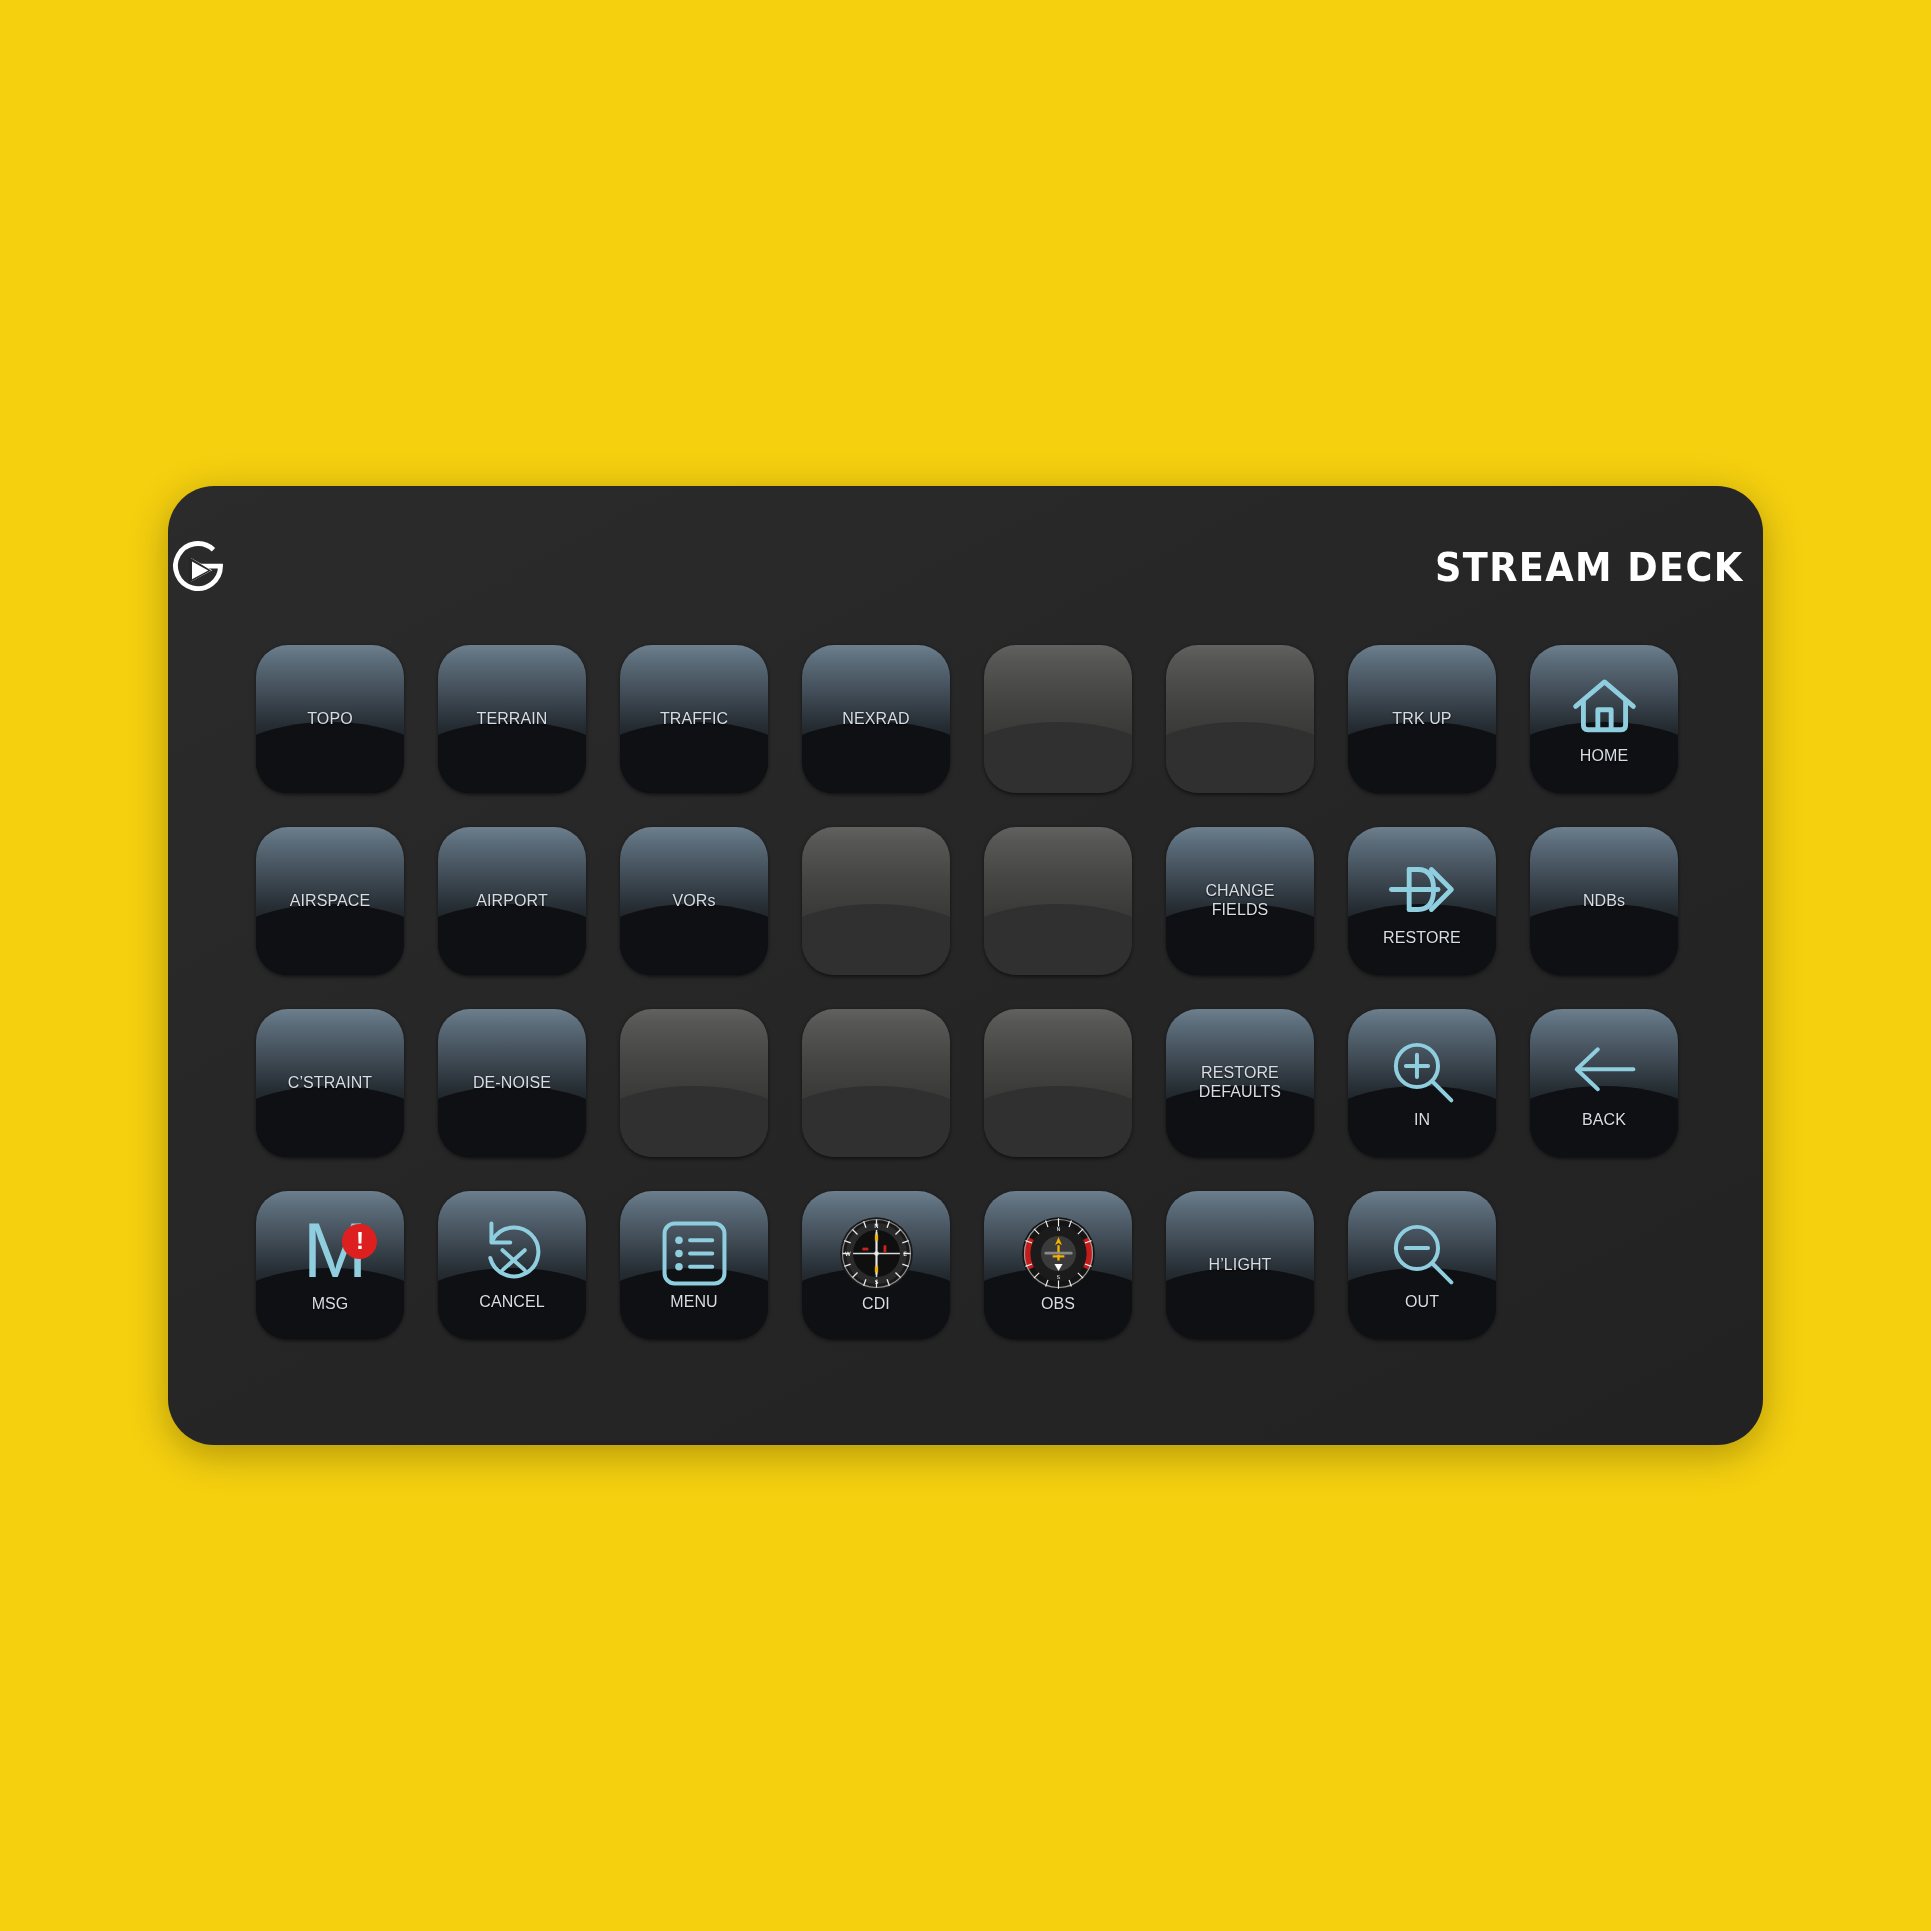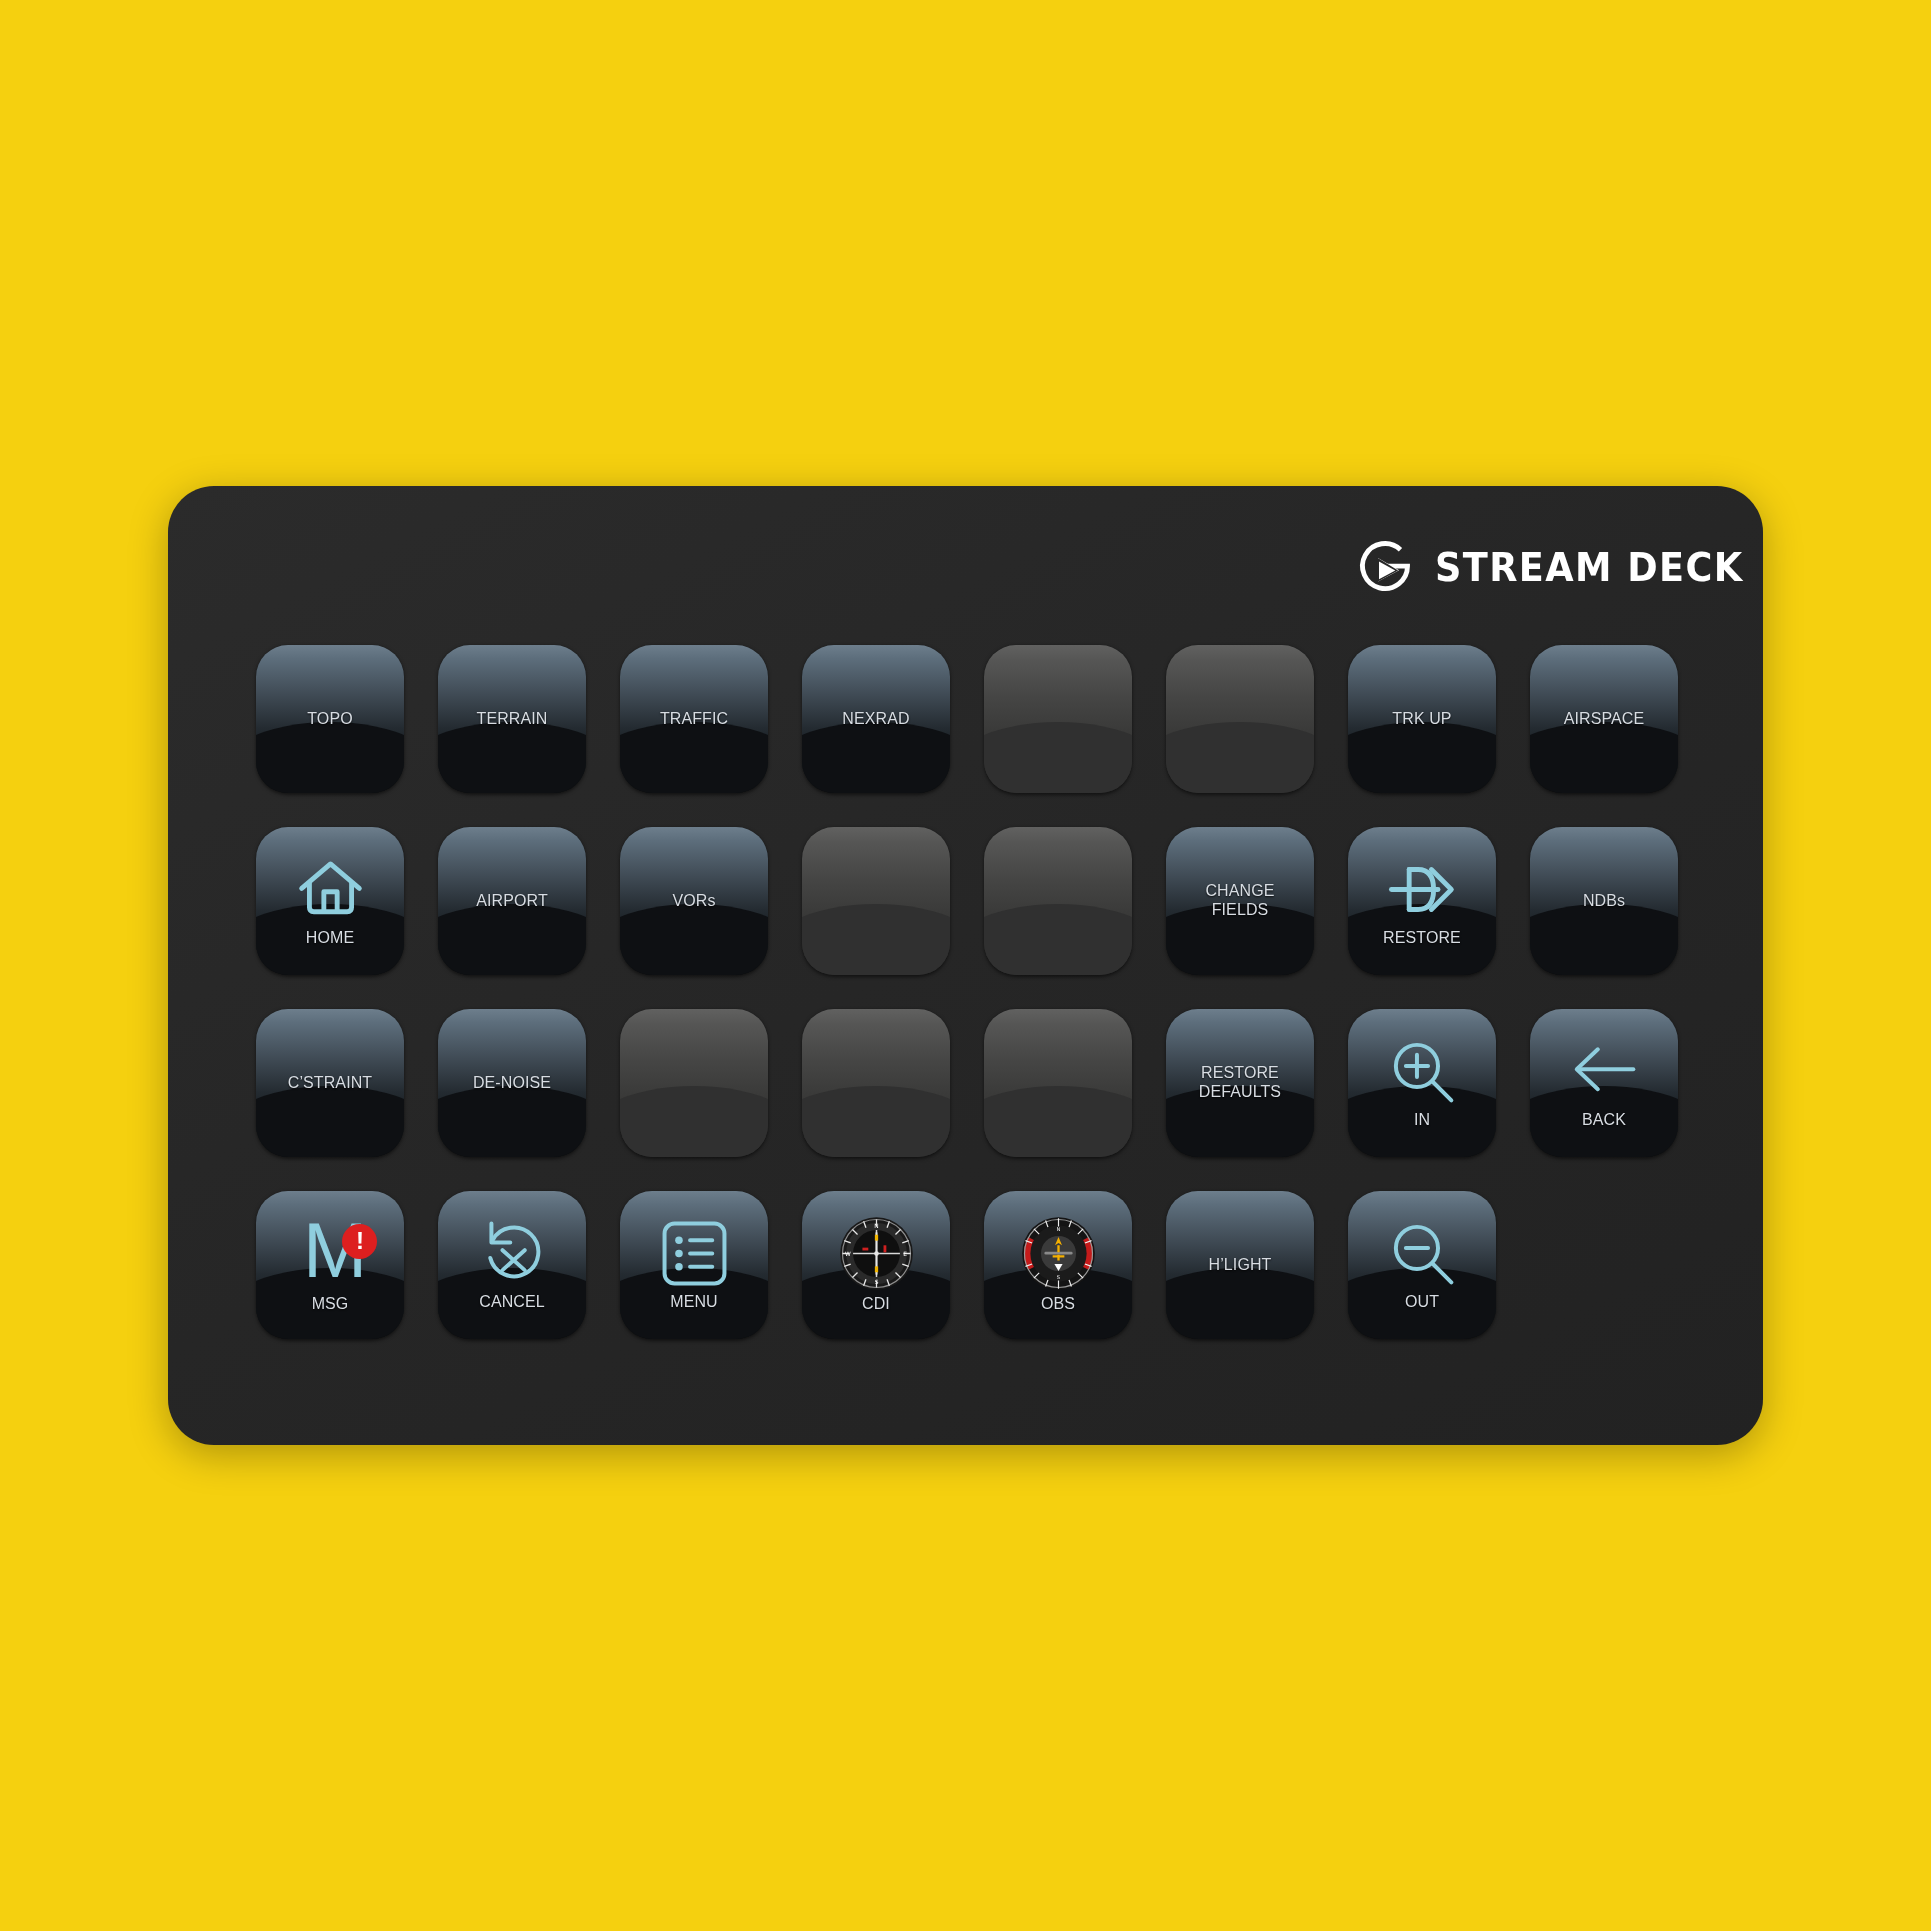--- a/index.html
+++ b/index.html
@@ -20,21 +20,21 @@
     background:#272727;
     border-radius:46px;
     box-shadow:0 9.7px 39px rgba(0,0,0,.28);
     background-image:linear-gradient(152deg,#2b2b2b 0%,#262626 48%,#222222 100%);
   }
 
   
   .brand {
     position:absolute; top:48px; left:0; right:0;
     height:66px;
-    display:flex; align-items:center; justify-content:flex-end; gap:19.3px;
+    display:flex; align-items:center; justify-content:space-between; gap:19.3px;
   }
   .brand-logo { width:60px; height:60px; display:block; }
   .brand-text {
     color:#ffffff;
     font-size:39px;
     font-weight:bold;
     letter-spacing:1.5px;
     font-family:"DejaVu Sans", sans-serif;
     transform:scaleX(.94);
     transform-origin:left center;
@@ -189,36 +189,36 @@
       </div>
     <div class="key empty">
         <div class="key-inner"></div>
       </div>
     <div class="key">
       <div class="key-inner">
           <span class="key-label">TRK UP</span>
         </div>
     </div>
     <div class="key">
-      <div class="key-inner">
-          <span class="key-label">AIRSPACE</span>
-        </div>
-    </div>
-
-    <div class="key">
       <div class="key-inner icon-mode">
         <span class="key-icon">
           <svg viewBox="0 0 64 64">
             <path d="M6 31 L32 9 L58 31" fill="none" stroke="#8FCEDE" stroke-width="4.4" stroke-linecap="round" stroke-linejoin="round"></path>
             <path d="M13 26 L13 48 Q13 52 17 52 L47 52 Q51 52 51 48 L51 26" fill="none" stroke="#8FCEDE" stroke-width="4.4" stroke-linecap="round" stroke-linejoin="round"></path>
             <path d="M26 52 L26 34 L38 34 L38 52" fill="none" stroke="#8FCEDE" stroke-width="4.4" stroke-linejoin="round"></path>
           </svg>
         </span>
         <span class="key-label under">HOME</span>
       </div>
+    </div>
+
+    <div class="key">
+      <div class="key-inner">
+          <span class="key-label">AIRSPACE</span>
+        </div>
     </div>
     <div class="key">
       <div class="key-inner">
           <span class="key-label">AIRPORT</span>
         </div>
     </div>
     <div class="key">
       <div class="key-inner">
           <span class="key-label">VORs</span>
         </div>

